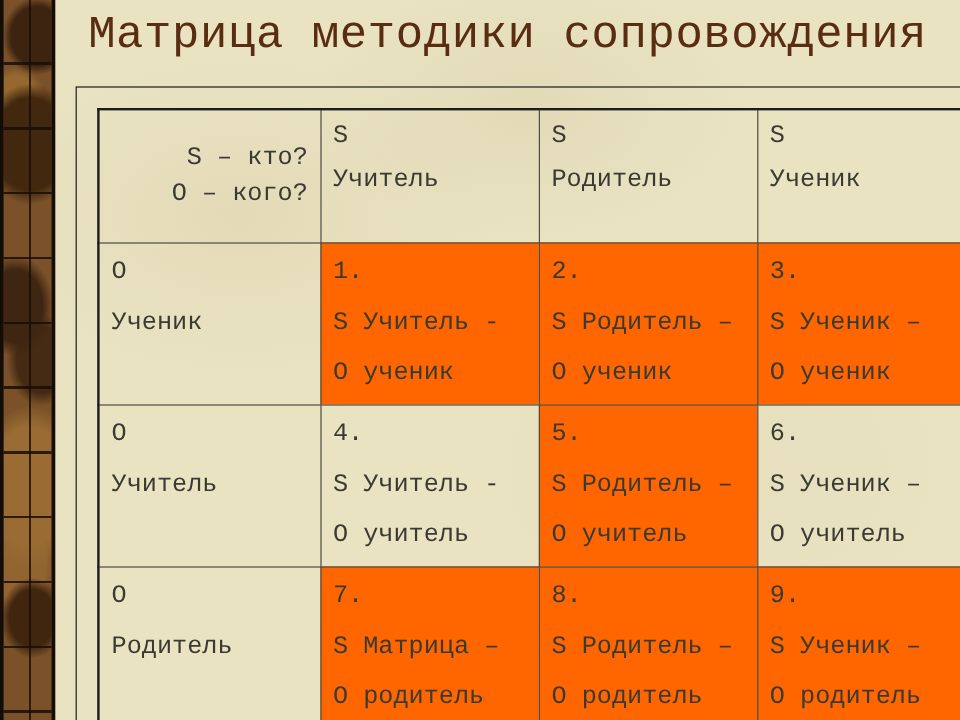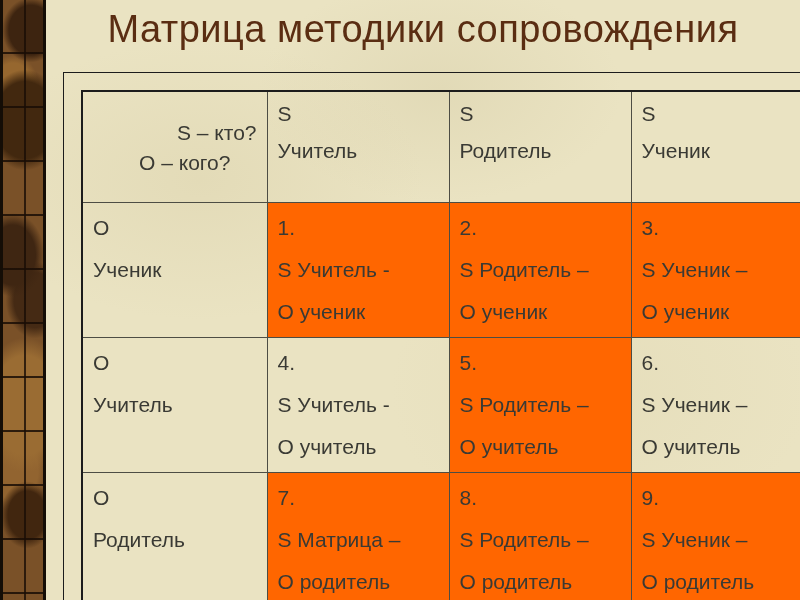--- a/index.html
+++ b/index.html
@@ -5,21 +5,21 @@
   html,body{margin:0;padding:0;}
   .slide{
     position:relative;
     width:800px;height:600px;
     background-color:#EAE3C2;
     background-image:
       radial-gradient(ellipse 320px 200px at 25% 30%, rgba(214,204,164,.35), transparent 70%),
       radial-gradient(ellipse 300px 220px at 75% 65%, rgba(220,211,172,.3), transparent 70%),
       radial-gradient(ellipse 260px 160px at 55% 15%, rgba(201,191,150,.25), transparent 70%);
     overflow:hidden;
-    font-family:Liberation Sans, sans-serif;
+    font-family:Liberation Mono, monospace;
   }
 
   
   .strip{
     position:absolute;left:0;top:0;width:46px;height:600px;
     background-color:#7a5128;
     background-image:
       
       linear-gradient(to right, transparent 0 21px, rgba(25,13,5,.8) 21px 23px, transparent 23px),
       repeating-linear-gradient(to bottom, rgba(25,13,5,0) 0 52px, rgba(25,13,5,.85) 52px 54px),
@@ -62,21 +62,21 @@
     vertical-align:top;
     padding:4px 10px;
     font-size:21px;
     color:#3a3a34;
     box-sizing:border-box;
   }
   td.hl{ background:#FF6600; color:#4a2008; }
   .ln{ line-height:2.0; white-space:nowrap; }
   .hd-ln{ line-height:1.75; white-space:nowrap; }
   .corner-l1{ text-align:right; line-height:1.45; margin-top:22px; }
-  .corner-l2{ text-align:center; line-height:1.45;margin-left:20px; }
+  .corner-l2{ text-align:right; line-height:1.45;margin-left:20px; }
   tr.r-head{ height:111px; }
   tr.r1{ height:134px; }
   tr.r2{ height:132px; }
   tr.r3{ height:126px; }
 </style>
 </head>
 <body>
 
 <div class="slide">
 

